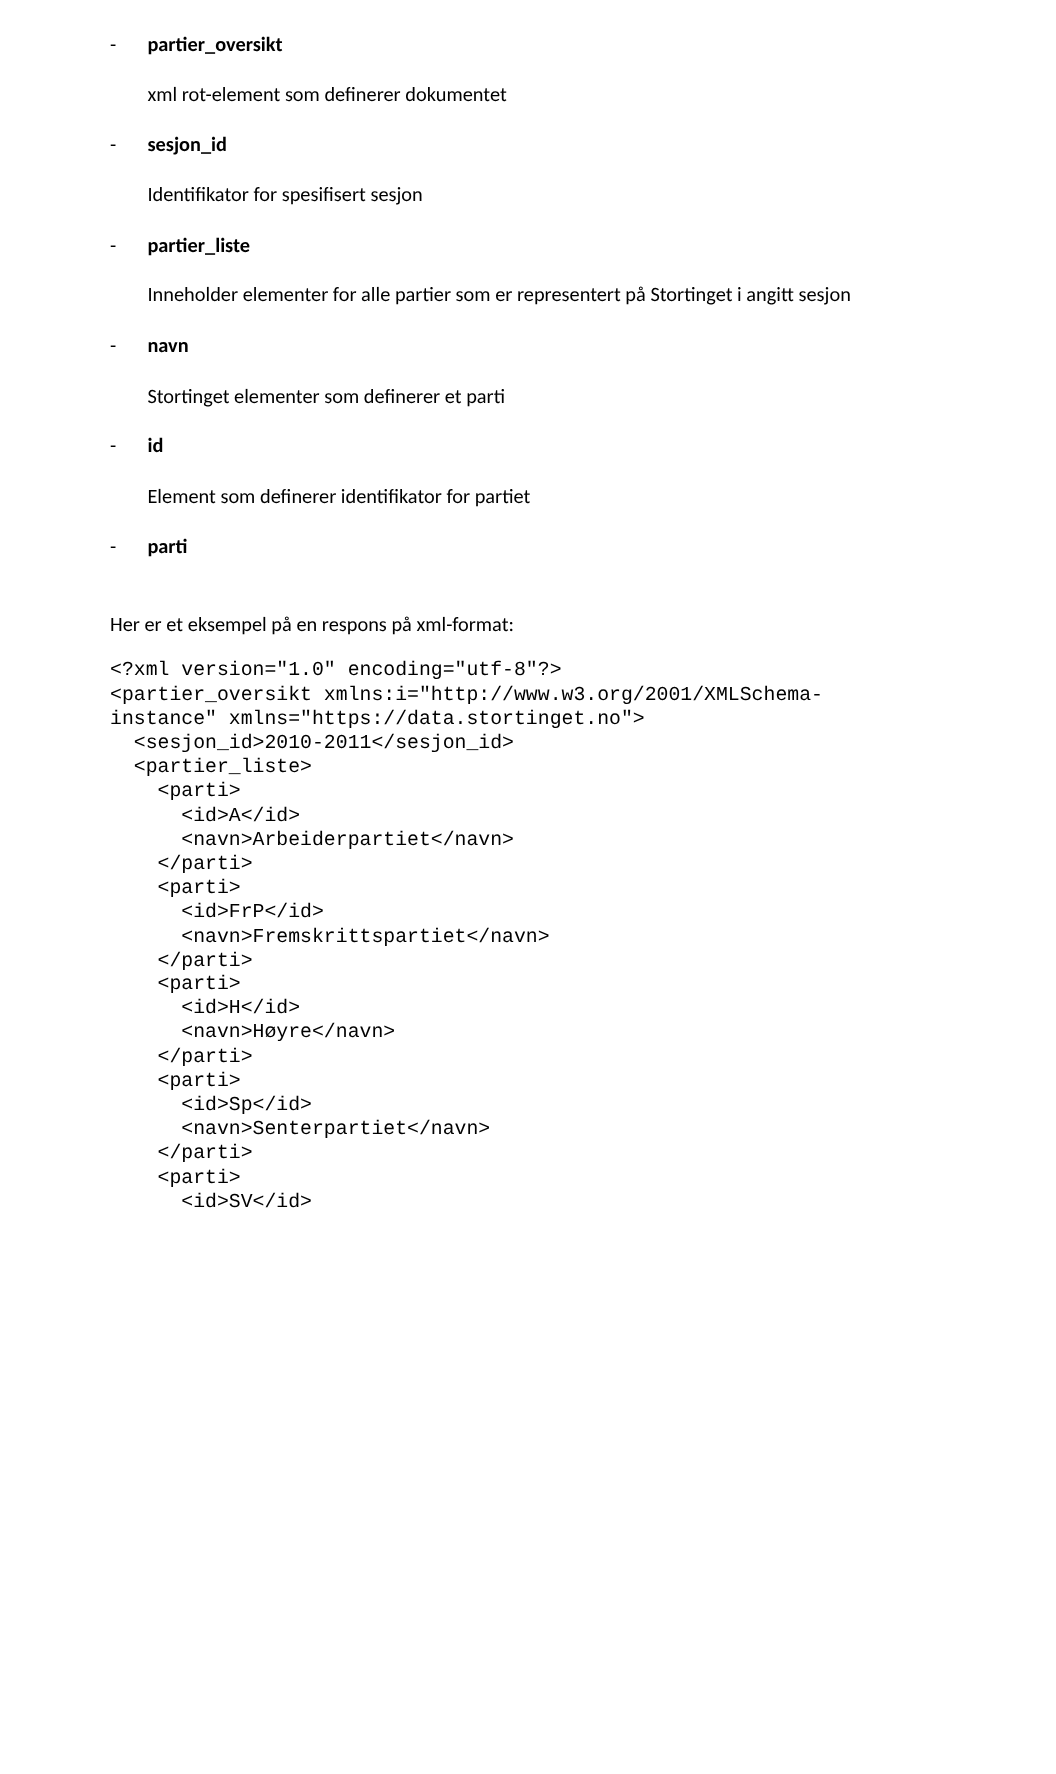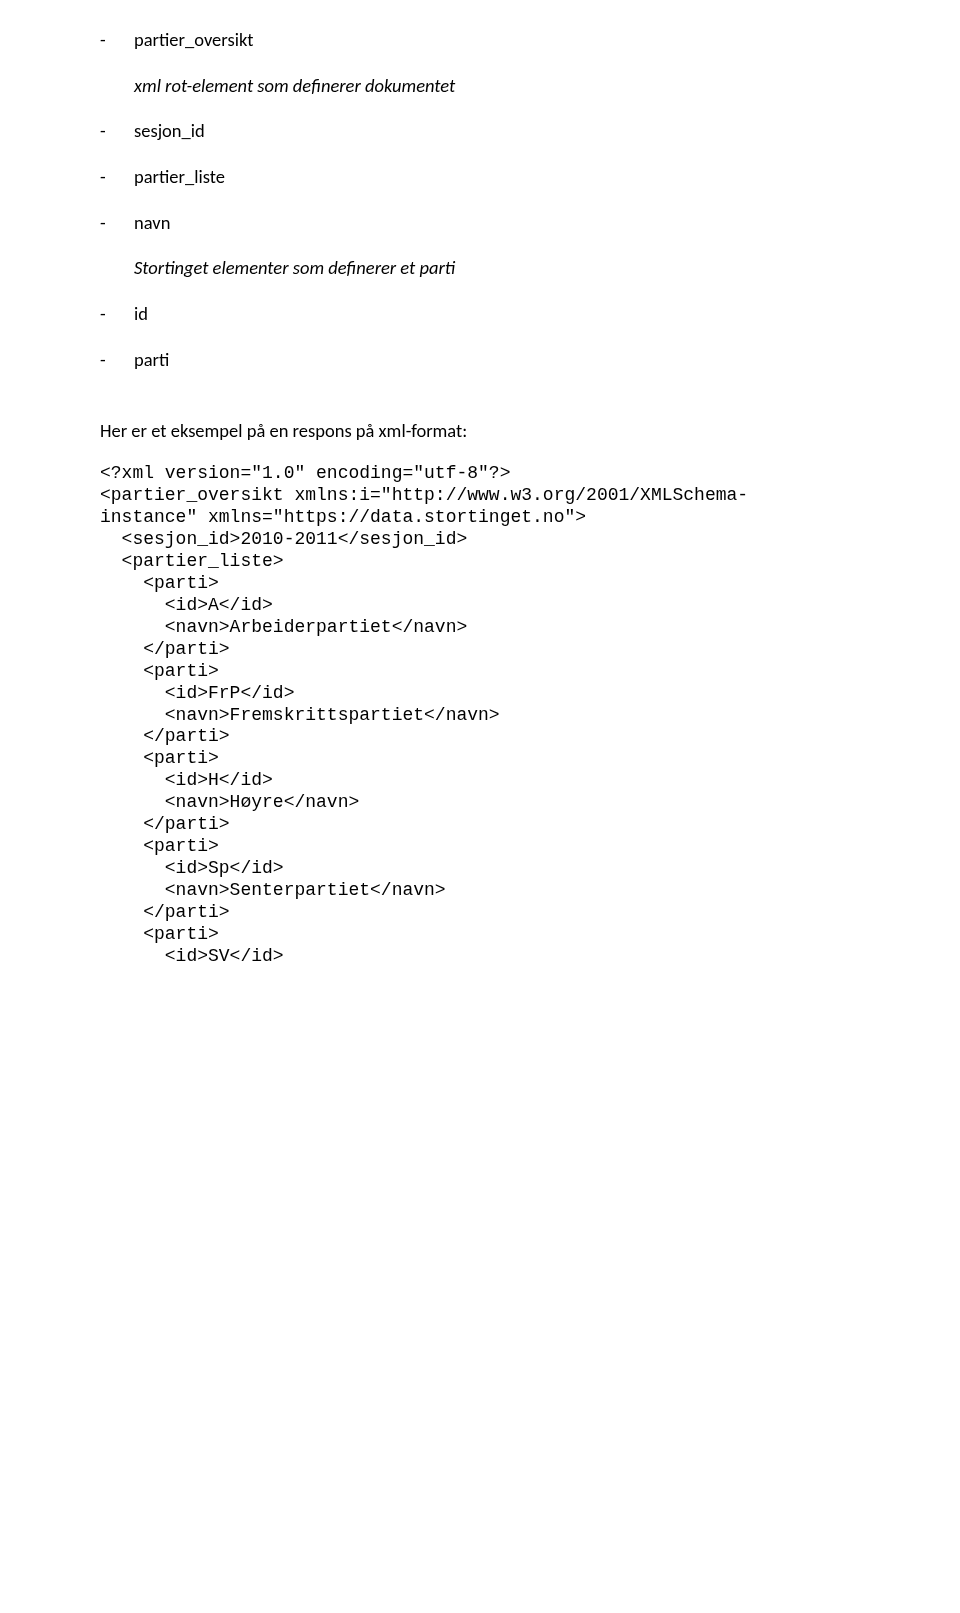--- a/index.html
+++ b/index.html
@@ -23,24 +23,23 @@
   .term-line {
     display: flex;
     align-items: baseline;
     margin-bottom: 22px;
   }
   .dash {
     width: 34px;
     flex-shrink: 0;
   }
   .term {
-    font-weight: 400;
+    font-weight: 700;
   }
   .desc {
-    font-style: italic;
     margin-left: 34px;
     margin-bottom: 22px;
     display: block;
   }
   .para {
     margin-top: 20px;
     margin-bottom: 4px;
   }
   .code {
     font-family: "Courier New", Courier, monospace;
@@ -63,42 +62,45 @@
       <span class="term">partier_oversikt</span>
     </div>
     <span class="desc">xml rot-element som definerer dokumentet</span>
   </div>
 
   <div class="item">
     <div class="term-line">
       <span class="dash">-</span>
       <span class="term">sesjon_id</span>
     </div>
+    <span class="desc">Identifikator for spesifisert sesjon</span>
   </div>
 
   <div class="item">
     <div class="term-line">
       <span class="dash">-</span>
       <span class="term">partier_liste</span>
     </div>
+    <span class="desc">Inneholder elementer for alle partier som er representert på Stortinget i angitt sesjon</span>
   </div>
 
   <div class="item">
     <div class="term-line">
       <span class="dash">-</span>
       <span class="term">navn</span>
     </div>
     <span class="desc">Stortinget elementer som definerer et parti</span>
   </div>
 
   <div class="item">
     <div class="term-line">
       <span class="dash">-</span>
       <span class="term">id</span>
     </div>
+    <span class="desc">Element som definerer identifikator for partiet</span>
   </div>
 
   <div class="item">
     <div class="term-line">
       <span class="dash">-</span>
       <span class="term">parti</span>
     </div>
   </div>
 
   <div class="gap-sm"></div>

